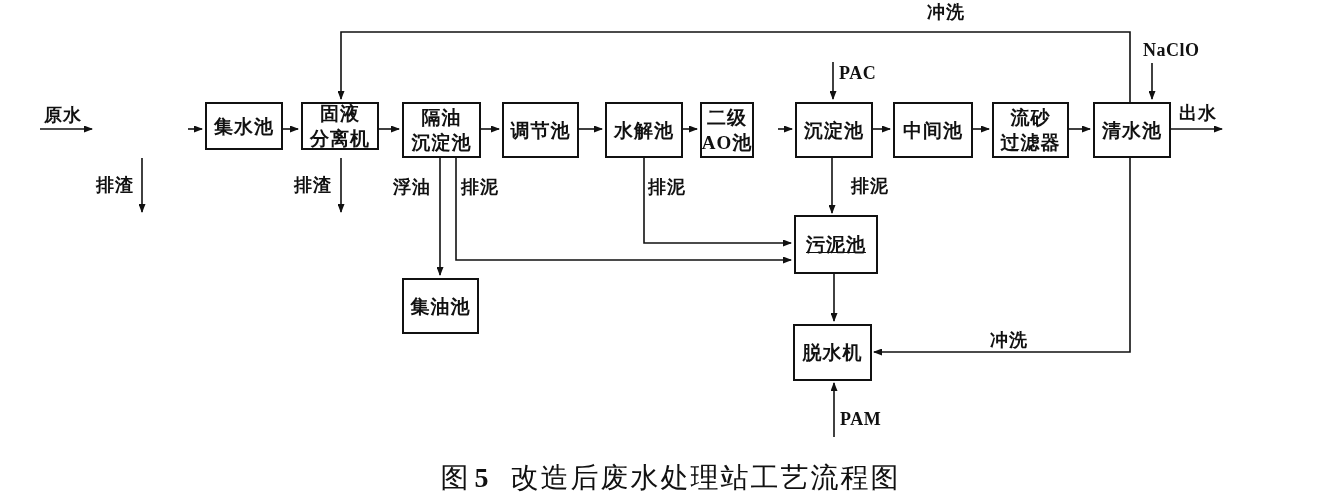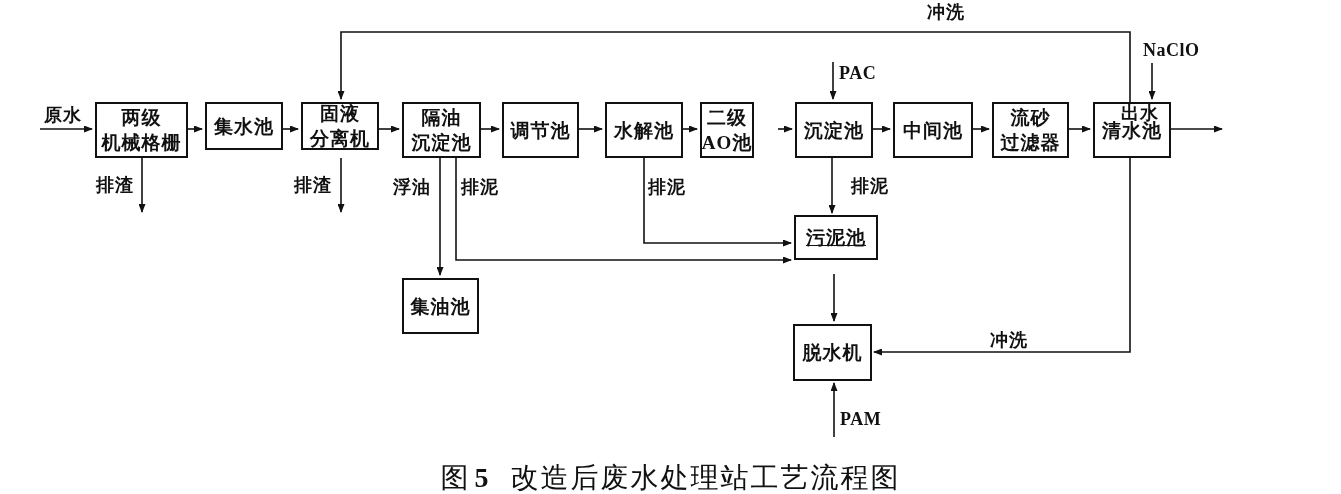--- a/index.html
+++ b/index.html
@@ -89,24 +89,20 @@
       <path d="M833 62 V99" marker-end="url(#arrow)"></path>
       <path d="M832 158 V213" marker-end="url(#arrow)"></path>
       <path d="M834 274 V321" marker-end="url(#arrow)"></path>
       <path d="M834 437 V383" marker-end="url(#arrow)"></path>
       <path d="M1152 63 V99" marker-end="url(#arrow)"></path>
       <path d="M1130 102 V32 H341 V99" marker-end="url(#arrow)"></path>
       <path d="M1130 158 V352 H874" marker-end="url(#arrow)"></path>
     </g>
   </svg>
 
-  <div class="node" style="left:95px; top:102px; width:93px; height:56px;">
-    <span>两级</span>
-    <span>机械格栅</span>
-  </div>
   <div class="node" style="left:205px; top:102px; width:78px; height:48px;">
     <span>集水池</span>
   </div>
   <div class="node" style="left:301px; top:102px; width:78px; height:48px;">
     <span>固液</span>
     <span>分离机</span>
   </div>
   <div class="node" style="left:402px; top:102px; width:79px; height:56px;">
     <span>隔油</span>
     <span>沉淀池</span>
@@ -131,29 +127,29 @@
     <span>流砂</span>
     <span>过滤器</span>
   </div>
   <div class="node" style="left:1093px; top:102px; width:78px; height:56px;">
     <span>清水池</span>
   </div>
 
   <div class="node" style="left:402px; top:278px; width:77px; height:56px;">
     <span>集油池</span>
   </div>
-  <div class="node" style="left:794px; top:215px; width:84px; height:45px;text-decoration:underline;">
+  <div class="node" style="left:794px; top:215px; width:84px; height:59px;text-decoration:underline;">
     <span>污泥池</span>
   </div>
   <div class="node" style="left:793px; top:324px; width:79px; height:57px;">
     <span>脱水机</span>
   </div>
 
   <div class="edge-label" style="left:44px; top:105px;">原水</div>
-  <div class="edge-label" style="left:1121px; top:103px;">出水</div>
+  <div class="edge-label" style="left:1179px; top:103px;">出水</div>
   <div class="edge-label" style="left:96px; top:175px;">排渣</div>
   <div class="edge-label" style="left:294px; top:175px;">排渣</div>
   <div class="edge-label" style="left:393px; top:177px;">浮油</div>
   <div class="edge-label" style="left:461px; top:177px;">排泥</div>
   <div class="edge-label" style="left:648px; top:177px;">排泥</div>
   <div class="edge-label" style="left:851px; top:176px;">排泥</div>
   <div class="edge-label latin" style="left:839px; top:63px;">PAC</div>
   <div class="edge-label latin" style="left:840px; top:409px;">PAM</div>
   <div class="edge-label latin" style="left:1143px; top:40px;">NaClO</div>
   <div class="edge-label" style="left:927px; top:2px;">冲洗</div>

